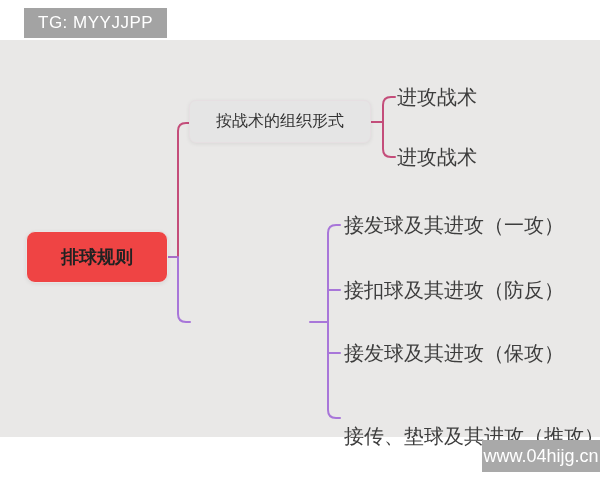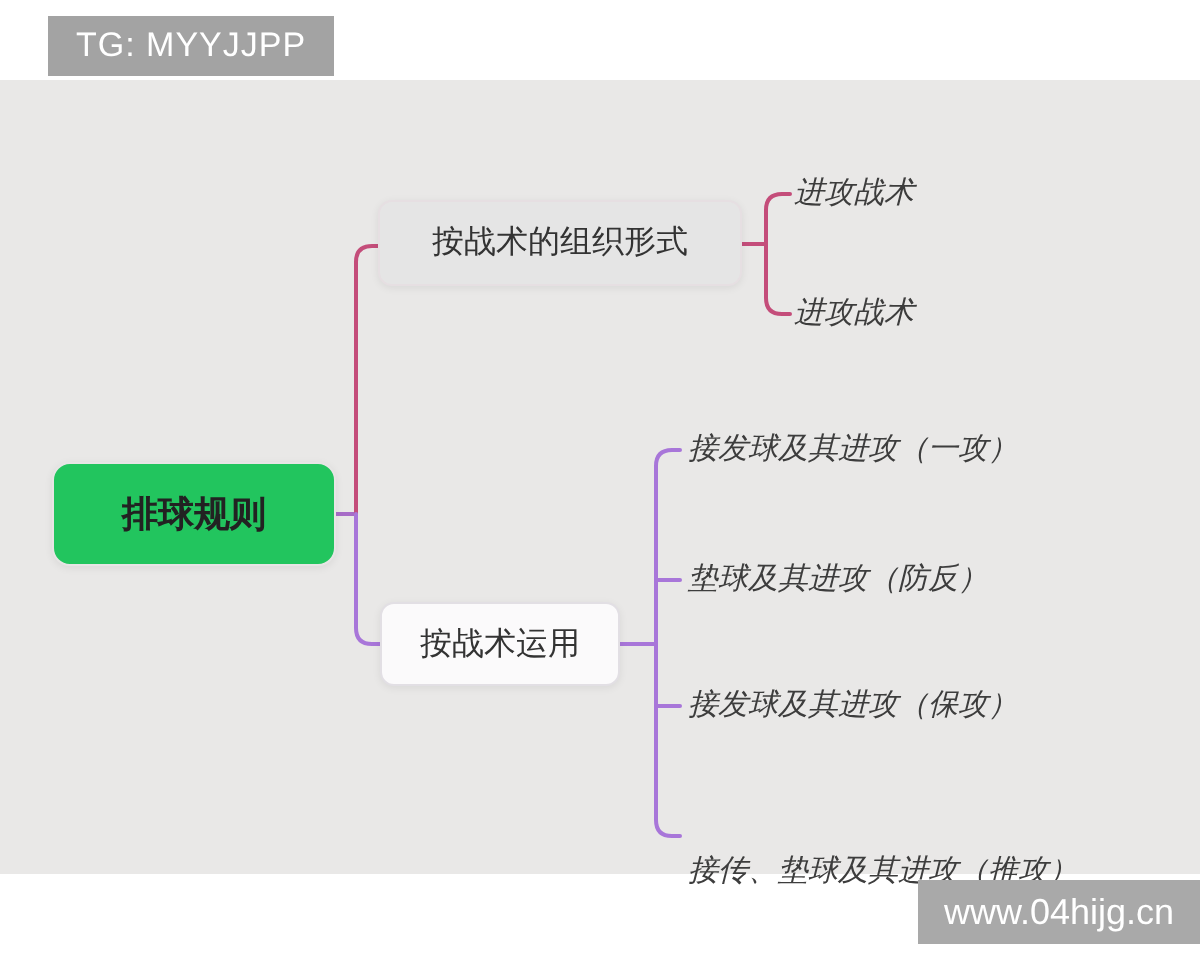--- a/index.html
+++ b/index.html
@@ -30,50 +30,49 @@
   .node{
     position:absolute;
     display:flex;align-items:center;justify-content:center;
     color:#333333;
     border-radius:7px;
     box-sizing:border-box;
     box-shadow:0 1px 4px rgba(0,0,0,0.07);
   }
   .node-root{
     left:26px;top:231px;width:142px;height:52px;
-    background:#22c55e;border:1px solid #e7e5e5;
+    background:#ef4444;border:1px solid #e7e5e5;
     font-size:18px;font-weight:bold;color:#222222;
     border-radius:9px;
   }
   .node-b1{
     left:189px;top:100px;width:182px;height:43px;
     background:#e5e5e5;border:1px solid #e6dfe2;
     font-size:16px;
   }
   .node-b2{
     left:190px;top:301px;width:120px;height:42px;
     background:#fbfafb;border:1px solid #e2dfe4;
     font-size:16px;
   }
   .leaf{
     position:absolute;
     height:22px;line-height:22px;
-    font-size:15px;color:#3d3d3d;
+    font-size:20px;color:#3d3d3d;
     white-space:nowrap;
-    font-style:italic;
   }
   .leaf-1-0{left:397px;top:86px;}
   .leaf-1-1{left:397px;top:146px;}
   .leaf-2-0{left:344px;top:214px;}
   .leaf-2-1{left:344px;top:279px;}
   .leaf-2-2{left:344px;top:342px;}
   .leaf-2-3{left:344px;top:425px;text-align:right;}
   .watermark{
     position:absolute;right:0;bottom:8px;
-    width:141px;height:32px;
+    width:118px;height:32px;
     background:#a9a9a9;color:#ffffff;
     font-size:18px;
     display:flex;align-items:center;justify-content:center;
   }
 </style>
 </head>
 <body>
 
 <div class="page">
 
@@ -100,25 +99,24 @@
 
       <path d="M 328 290 L 340 290" stroke="#a876d9"></path>
       <path d="M 328 353 L 340 353" stroke="#a876d9"></path>
     </g>
   </svg>
 
   <div class="node node-root">排球规则</div>
 
   <div class="node node-b1">按战术的组织形式</div>
 
-  <div class="node node-b2">按战术运用</div>
 
   <div class="leaf leaf-1-0">进攻战术</div>
   <div class="leaf leaf-1-1">进攻战术</div>
 
   <div class="leaf leaf-2-0">接发球及其进攻（一攻）</div>
-  <div class="leaf leaf-2-1">垫球及其进攻（防反）</div>
+  <div class="leaf leaf-2-1">接扣球及其进攻（防反）</div>
   <div class="leaf leaf-2-2">接发球及其进攻（保攻）</div>
   <div class="leaf leaf-2-3">接传、垫球及其进攻（推攻）</div>
 
   <div class="watermark">www.04hijg.cn</div>
 
 </div>
 
 </body></html>

